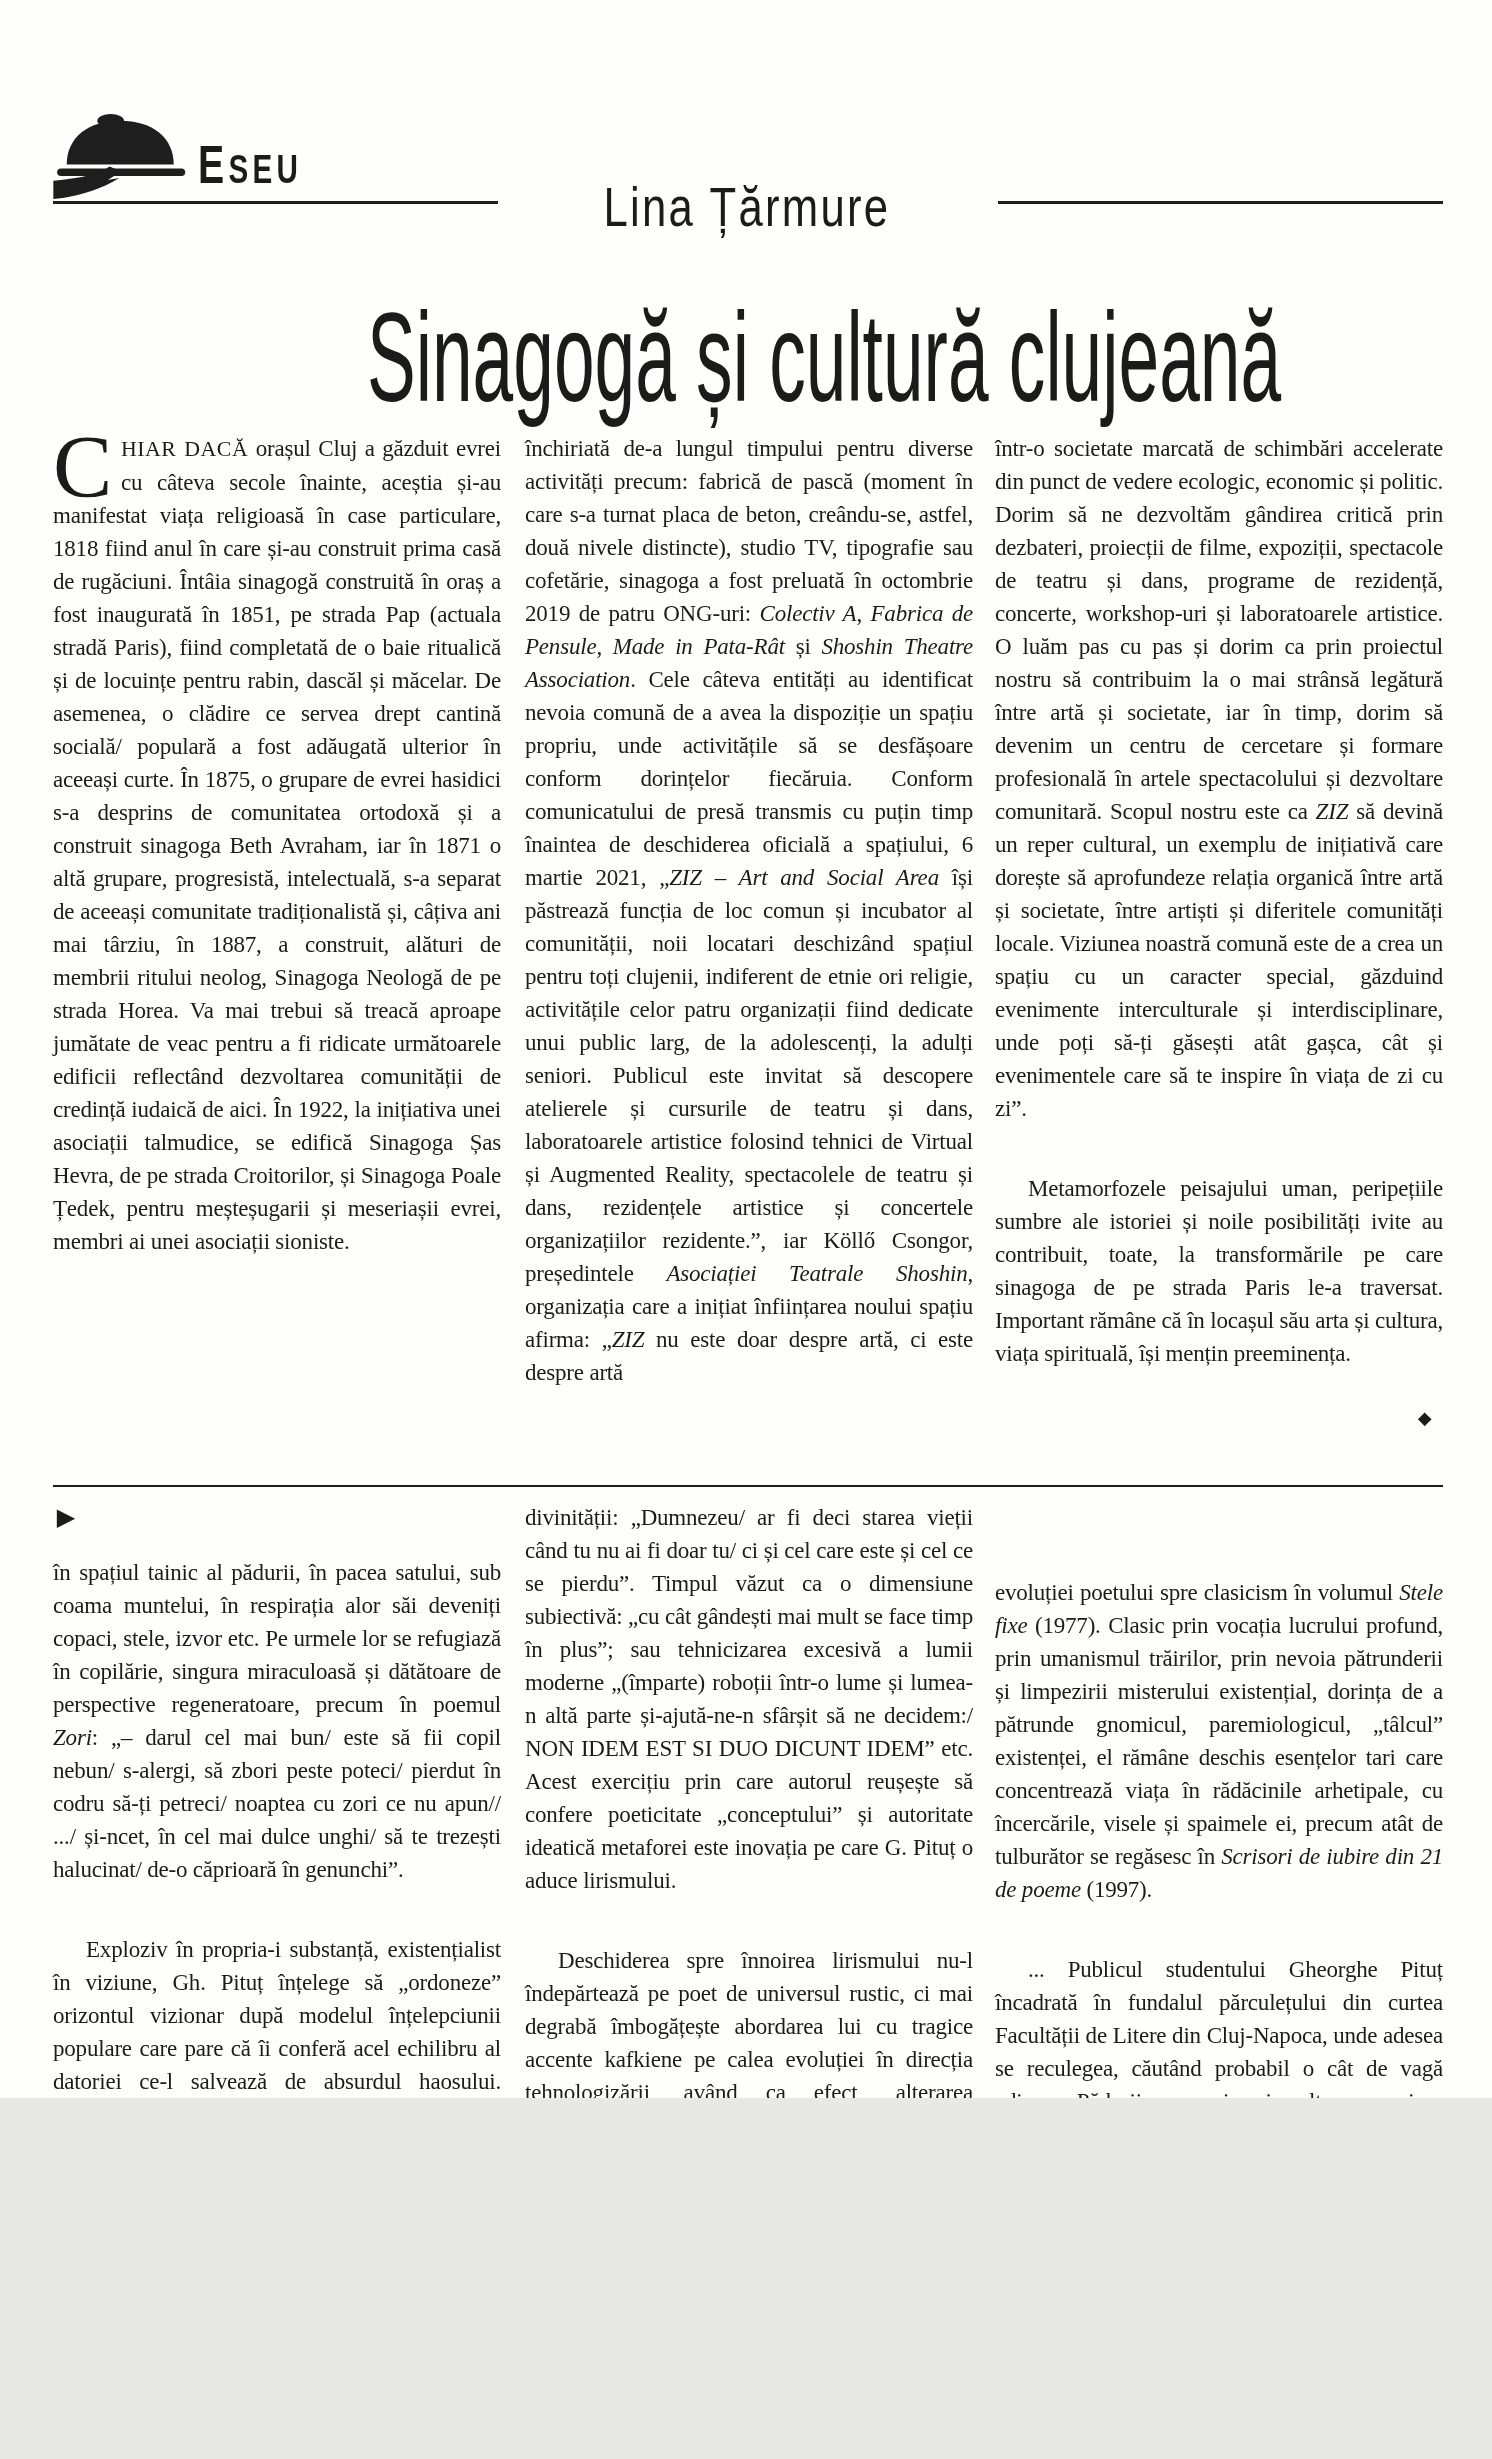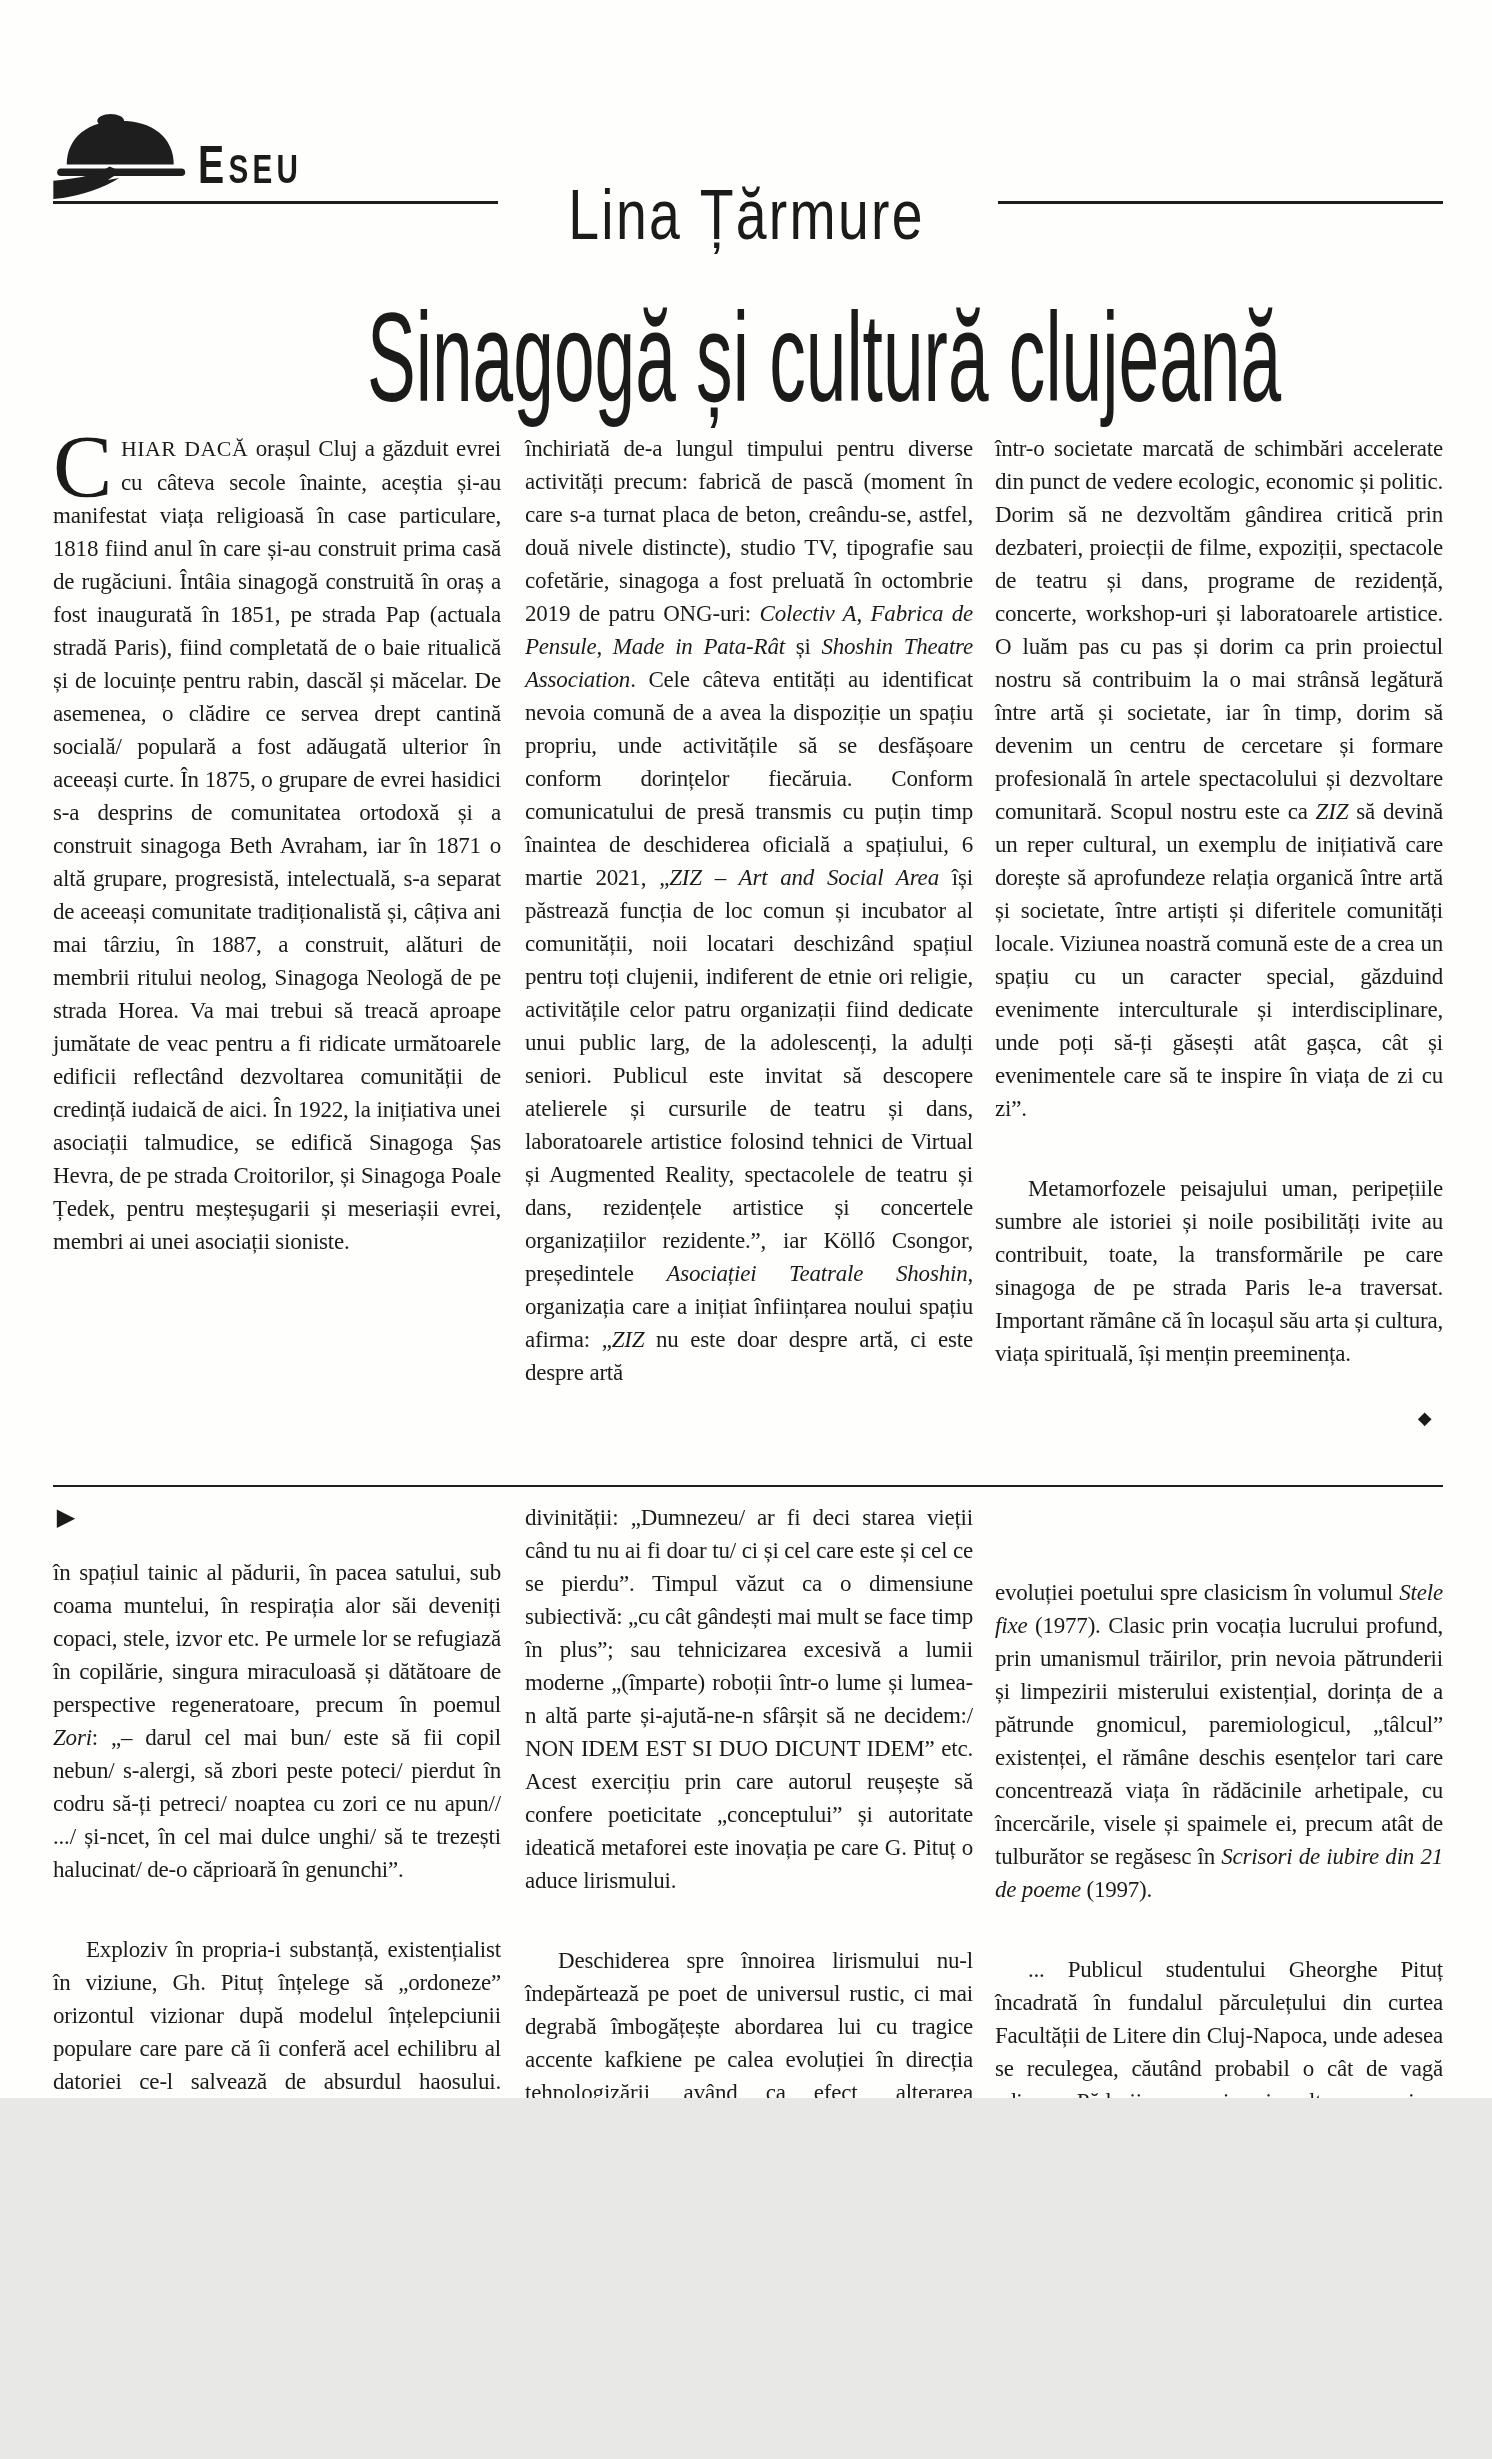--- a/index.html
+++ b/index.html
@@ -19,21 +19,21 @@
   }
   .eseu {
     display:block; transform:scaleX(0.74); transform-origin:0 100%;
     font-size:40px; line-height:1.1; letter-spacing:5.8px;
     text-transform:uppercase; white-space:nowrap;
   }
   .eseu::first-letter { font-size:53px; }
   .author {
     position:absolute; top:179px; left:0; width:100%;
     text-align:center; font-family:"Liberation Sans", sans-serif;
-    font-size:71px; line-height:1; white-space:nowrap;
+    font-size:56px; line-height:1; white-space:nowrap;
   }
   .author .squeeze { letter-spacing:2.9px; }
   .page-title {
     position:absolute; top:295px; left:0; width:100%;
     font-family:"Liberation Sans", sans-serif;
     font-size:126px; line-height:1; white-space:nowrap;padding-left:36px;
   }
   .squeeze { display:inline-block; transform:scaleX(0.58); transform-origin:50% 50%; }
   .author .squeeze { transform:scaleX(0.78); }
 

